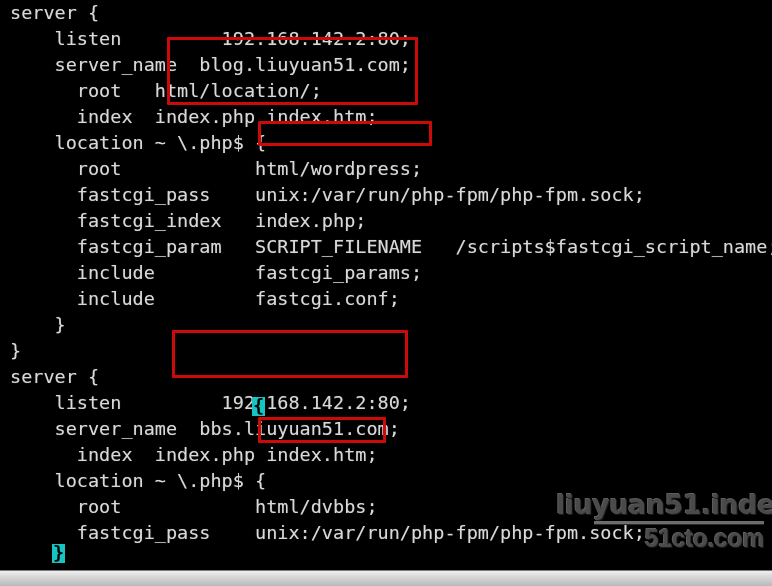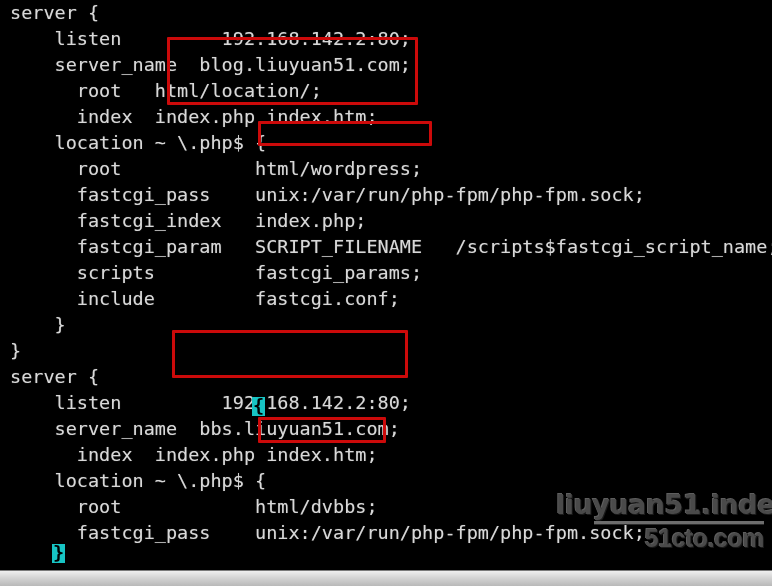--- a/index.html
+++ b/index.html
@@ -125,21 +125,21 @@
       <div class="line">server {</div>
       <div class="line">    listen         192.168.142.2:80;</div>
       <div class="line">    server_name  blog.liuyuan51.com;</div>
       <div class="line">      root   html/location/;</div>
       <div class="line">      index  index.php index.htm;</div>
       <div class="line">    location ~ \.php$ {</div>
       <div class="line">      root            html/wordpress;</div>
       <div class="line">      fastcgi_pass    unix:/var/run/php-fpm/php-fpm.sock;</div>
       <div class="line">      fastcgi_index   index.php;</div>
       <div class="line">      fastcgi_param   SCRIPT_FILENAME   /scripts$fastcgi_script_name;</div>
-      <div class="line">      scripts         fastcgi_params;</div>
+      <div class="line">      include         fastcgi_params;</div>
       <div class="line">      include         fastcgi.conf;</div>
       <div class="line">    }</div>
       <div class="line">}</div>
       <div class="line">server {</div>
       <div class="line">    listen         192.168.142.2:80;</div>
       <div class="line">    server_name  bbs.liuyuan51.com;</div>
       <div class="line">      index  index.php index.htm;</div>
       <div class="line">    location ~ \.php$ {</div>
       <div class="line">      root            html/dvbbs;</div>
       <div class="line">      fastcgi_pass    unix:/var/run/php-fpm/php-fpm.sock;</div>

